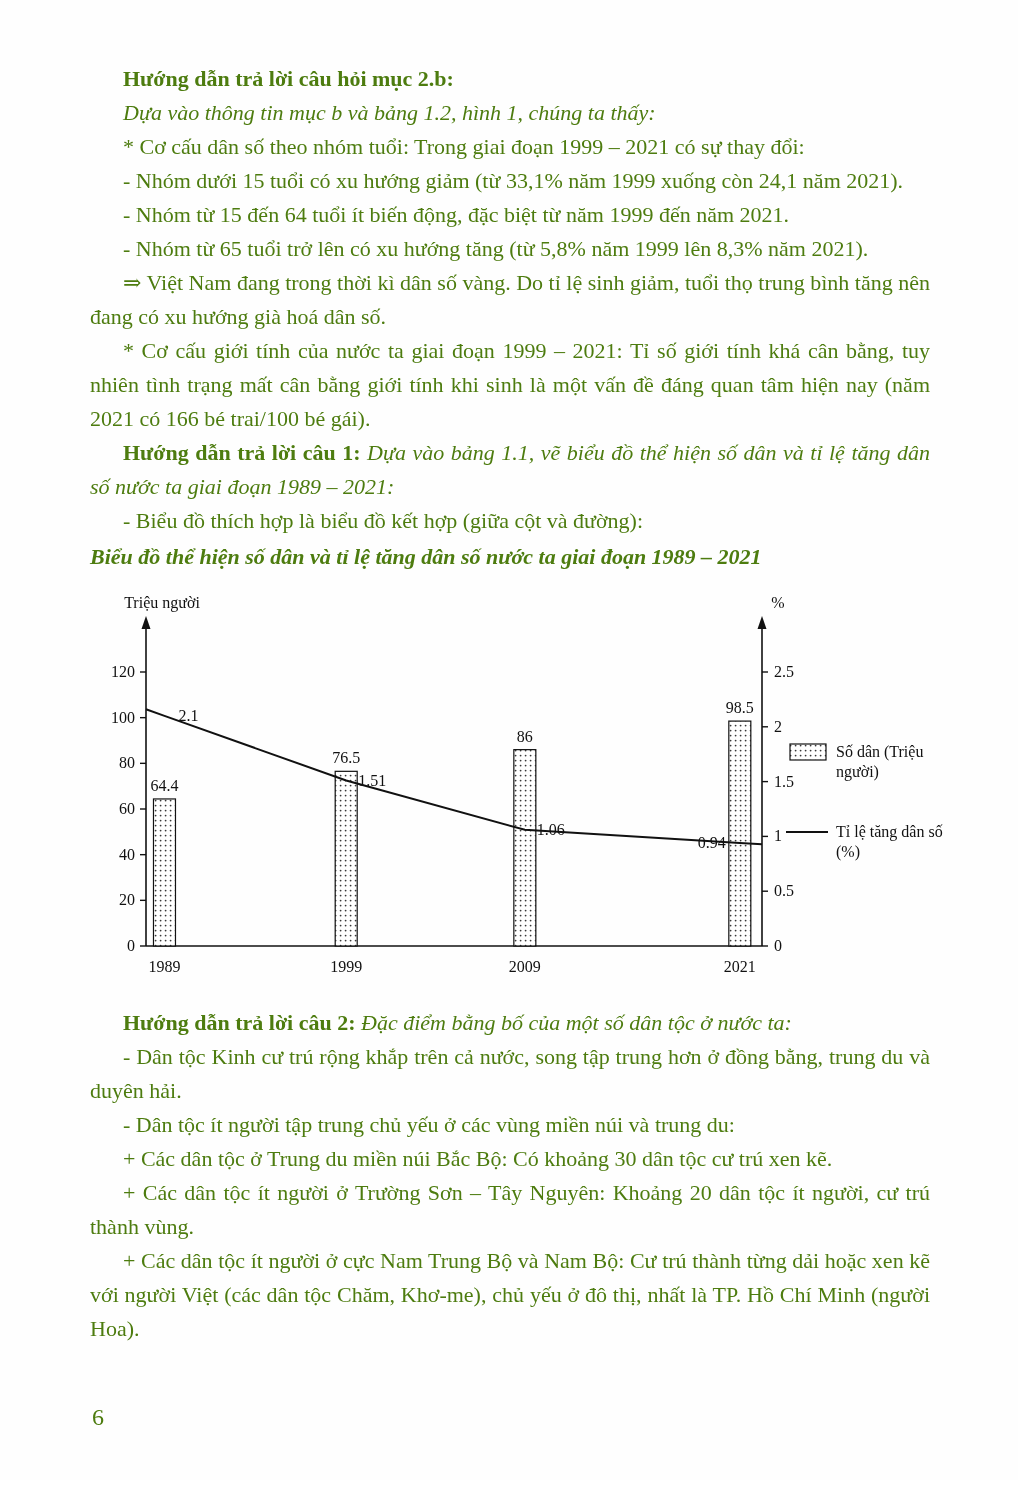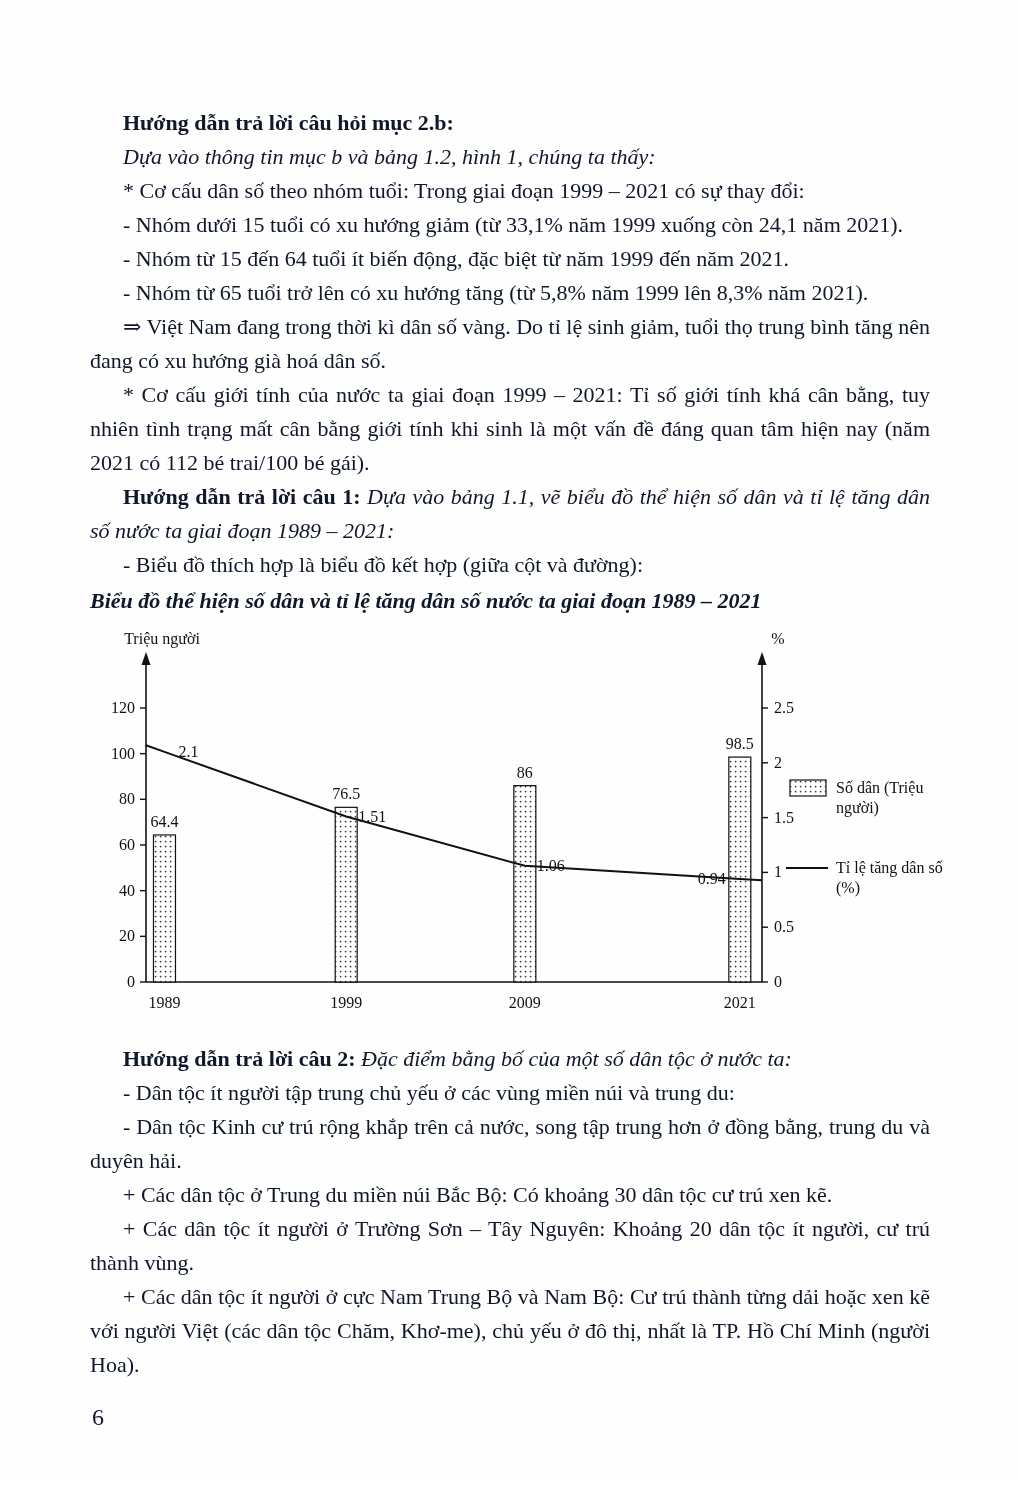--- a/index.html
+++ b/index.html
@@ -3,40 +3,40 @@
 <meta charset="utf-8">
 <style>
   html, body { margin: 0; padding: 0; background: #ffffff; }
   .page {
     width: 1018px;
     height: 1480px;
     background: #fefefe;
     position: relative;
     overflow: hidden;
     box-sizing: border-box;
-    padding: 106px 88px 0 90px;
+    padding: 62px 88px 0 90px;
     font-family: "Liberation Serif", "DejaVu Serif", serif;
-    color: #0f172a;
+    color: #4d7c0f;
     font-size: 22px;
     line-height: 34px;
   }
   .content { width: 840px; }
   p { margin: 0; text-indent: 33px; text-align: justify; }
   .bold { font-weight: bold; }
   .italic { font-style: italic; }
   .chart-title {
     text-indent: 0;
     font-weight: bold;
     font-style: italic;
     margin-top: 2px;
   }
   .chart-wrap {
     width: 910px;
     margin-left: -6px;
-    margin-top: 12px;
+    margin-top: 20px;
     margin-bottom: 2px;
     text-decoration: underline;
   }
   .chart-wrap svg { display: block; }
   .page-number {
     position: absolute;
     left: 92px;
     bottom: 46px;
     font-size: 24px;
   }
@@ -47,21 +47,21 @@
 <div class="page">
   <div class="content">
 
     <p class="bold">Hướng dẫn trả lời câu hỏi mục 2.b:</p>
     <p class="italic">Dựa vào thông tin mục b và bảng 1.2, hình 1, chúng ta thấy:</p>
     <p>* Cơ cấu dân số theo nhóm tuổi: Trong giai đoạn 1999 – 2021 có sự thay đổi:</p>
     <p>- Nhóm dưới 15 tuổi có xu hướng giảm (từ 33,1% năm 1999 xuống còn 24,1 năm 2021).</p>
     <p>- Nhóm từ 15 đến 64 tuổi ít biến động, đặc biệt từ năm 1999 đến năm 2021.</p>
     <p>- Nhóm từ 65 tuổi trở lên có xu hướng tăng (từ 5,8% năm 1999 lên 8,3% năm 2021).</p>
     <p>⇒ Việt Nam đang trong thời kì dân số vàng. Do tỉ lệ sinh giảm, tuổi thọ trung bình tăng nên đang có xu hướng già hoá dân số.</p>
-    <p>* Cơ cấu giới tính của nước ta giai đoạn 1999 – 2021: Tỉ số giới tính khá cân bằng, tuy nhiên tình trạng mất cân bằng giới tính khi sinh là một vấn đề đáng quan tâm hiện nay (năm 2021 có 112 bé trai/100 bé gái).</p>
+    <p>* Cơ cấu giới tính của nước ta giai đoạn 1999 – 2021: Tỉ số giới tính khá cân bằng, tuy nhiên tình trạng mất cân bằng giới tính khi sinh là một vấn đề đáng quan tâm hiện nay (năm 2021 có 166 bé trai/100 bé gái).</p>
 
     <p><span class="bold">Hướng dẫn trả lời câu 1:</span><span class="italic"> Dựa vào bảng 1.1, vẽ biểu đồ thể hiện số dân và tỉ lệ tăng dân số nước ta giai đoạn 1989 – 2021:</span></p>
     <p>- Biểu đồ thích hợp là biểu đồ kết hợp (giữa cột và đường):</p>
 
     <p class="chart-title">Biểu đồ thể hiện số dân và tỉ lệ tăng dân số nước ta giai đoạn 1989 – 2021</p>
 
     <div class="chart-wrap">
       <svg id="chart-svg" width="910" height="410" viewBox="0 0 910 410" xmlns="http://www.w3.org/2000/svg">
           <defs>
             <pattern id="dotfill" width="5" height="5" patternUnits="userSpaceOnUse">
@@ -130,21 +130,21 @@
             <text x="752" y="163" text-anchor="start" font-size="16" fill="#111" font-family="&quot;Liberation Serif&quot;, &quot;DejaVu Serif&quot;, serif">Số dân (Triệu</text>
             <text x="752" y="183" text-anchor="start" font-size="16" fill="#111" font-family="&quot;Liberation Serif&quot;, &quot;DejaVu Serif&quot;, serif">người)</text>
             <line x1="702" y1="238" x2="744" y2="238" stroke="#111" stroke-width="2"></line>
             <text x="752" y="243" text-anchor="start" font-size="16" fill="#111" font-family="&quot;Liberation Serif&quot;, &quot;DejaVu Serif&quot;, serif">Tỉ lệ tăng dân số</text>
             <text x="752" y="263" text-anchor="start" font-size="16" fill="#111" font-family="&quot;Liberation Serif&quot;, &quot;DejaVu Serif&quot;, serif">(%)</text>
           </g>
         </svg>
     </div>
 
     <p><span class="bold">Hướng dẫn trả lời câu 2:</span><span class="italic"> Đặc điểm bằng bố của một số dân tộc ở nước ta:</span></p>
+    <p>- Dân tộc Kinh cư trú rộng khắp trên cả nước, song tập trung hơn ở đồng bằng, trung du và duyên hải.</p>
     <p>- Dân tộc ít người tập trung chủ yếu ở các vùng miền núi và trung du:</p>
-    <p>- Dân tộc Kinh cư trú rộng khắp trên cả nước, song tập trung hơn ở đồng bằng, trung du và duyên hải.</p>
     <p>+ Các dân tộc ở Trung du miền núi Bắc Bộ: Có khoảng 30 dân tộc cư trú xen kẽ.</p>
     <p>+ Các dân tộc ít người ở Trường Sơn – Tây Nguyên: Khoảng 20 dân tộc ít người, cư trú thành vùng.</p>
     <p>+ Các dân tộc ít người ở cực Nam Trung Bộ và Nam Bộ: Cư trú thành từng dải hoặc xen kẽ với người Việt (các dân tộc Chăm, Khơ-me), chủ yếu ở đô thị, nhất là TP. Hồ Chí Minh (người Hoa).</p>
   </div>
 
   <div class="page-number">6</div>
 </div>
 
 </body></html>

